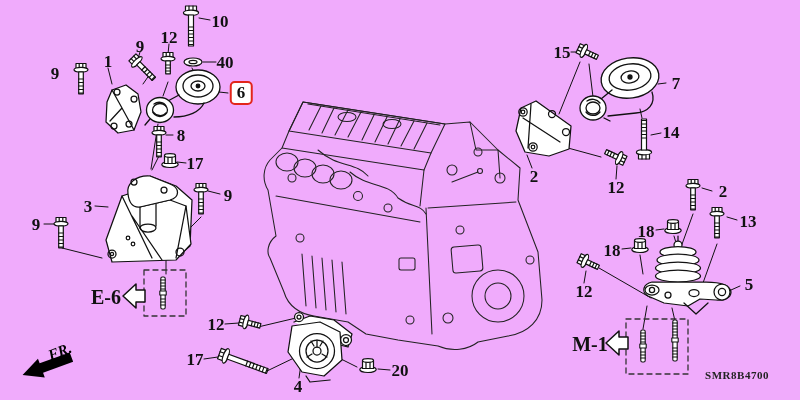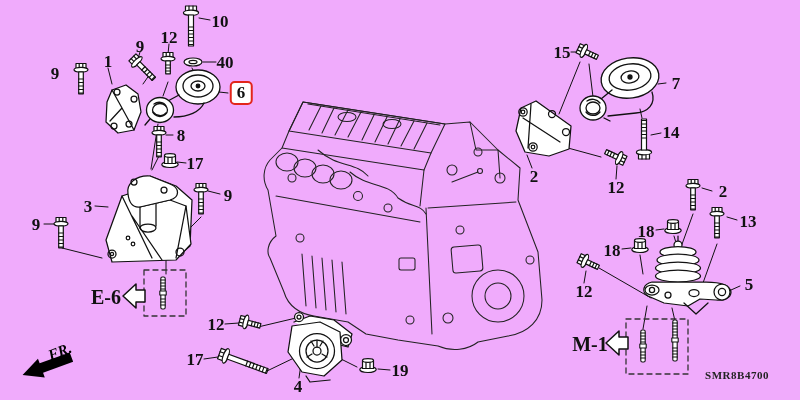--- a/index.html
+++ b/index.html
@@ -299,21 +299,21 @@
   <span class="callout" style="left:55px;top:73px">9</span>
   <span class="callout boxed" style="left:241px;top:93px">6</span>
   <span class="callout" style="left:181px;top:135px">8</span>
   <span class="callout" style="left:195px;top:163px">17</span>
   <span class="callout" style="left:228px;top:195px">9</span>
   <span class="callout" style="left:88px;top:206px">3</span>
   <span class="callout" style="left:36px;top:224px">9</span>
   <span class="callout" style="left:216px;top:324px">12</span>
   <span class="callout" style="left:195px;top:359px">17</span>
   <span class="callout" style="left:298px;top:386px">4</span>
-  <span class="callout" style="left:400px;top:370px">19</span>
+  <span class="callout" style="left:400px;top:370px">20</span>
   <span class="callout" style="left:562px;top:52px">15</span>
   <span class="callout" style="left:676px;top:83px">7</span>
   <span class="callout" style="left:671px;top:132px">14</span>
   <span class="callout" style="left:534px;top:176px">2</span>
   <span class="callout" style="left:616px;top:187px">12</span>
   <span class="callout" style="left:723px;top:191px">2</span>
   <span class="callout" style="left:748px;top:221px">13</span>
   <span class="callout" style="left:646px;top:231px">18</span>
   <span class="callout" style="left:612px;top:250px">18</span>
   <span class="callout" style="left:584px;top:291px">12</span>

